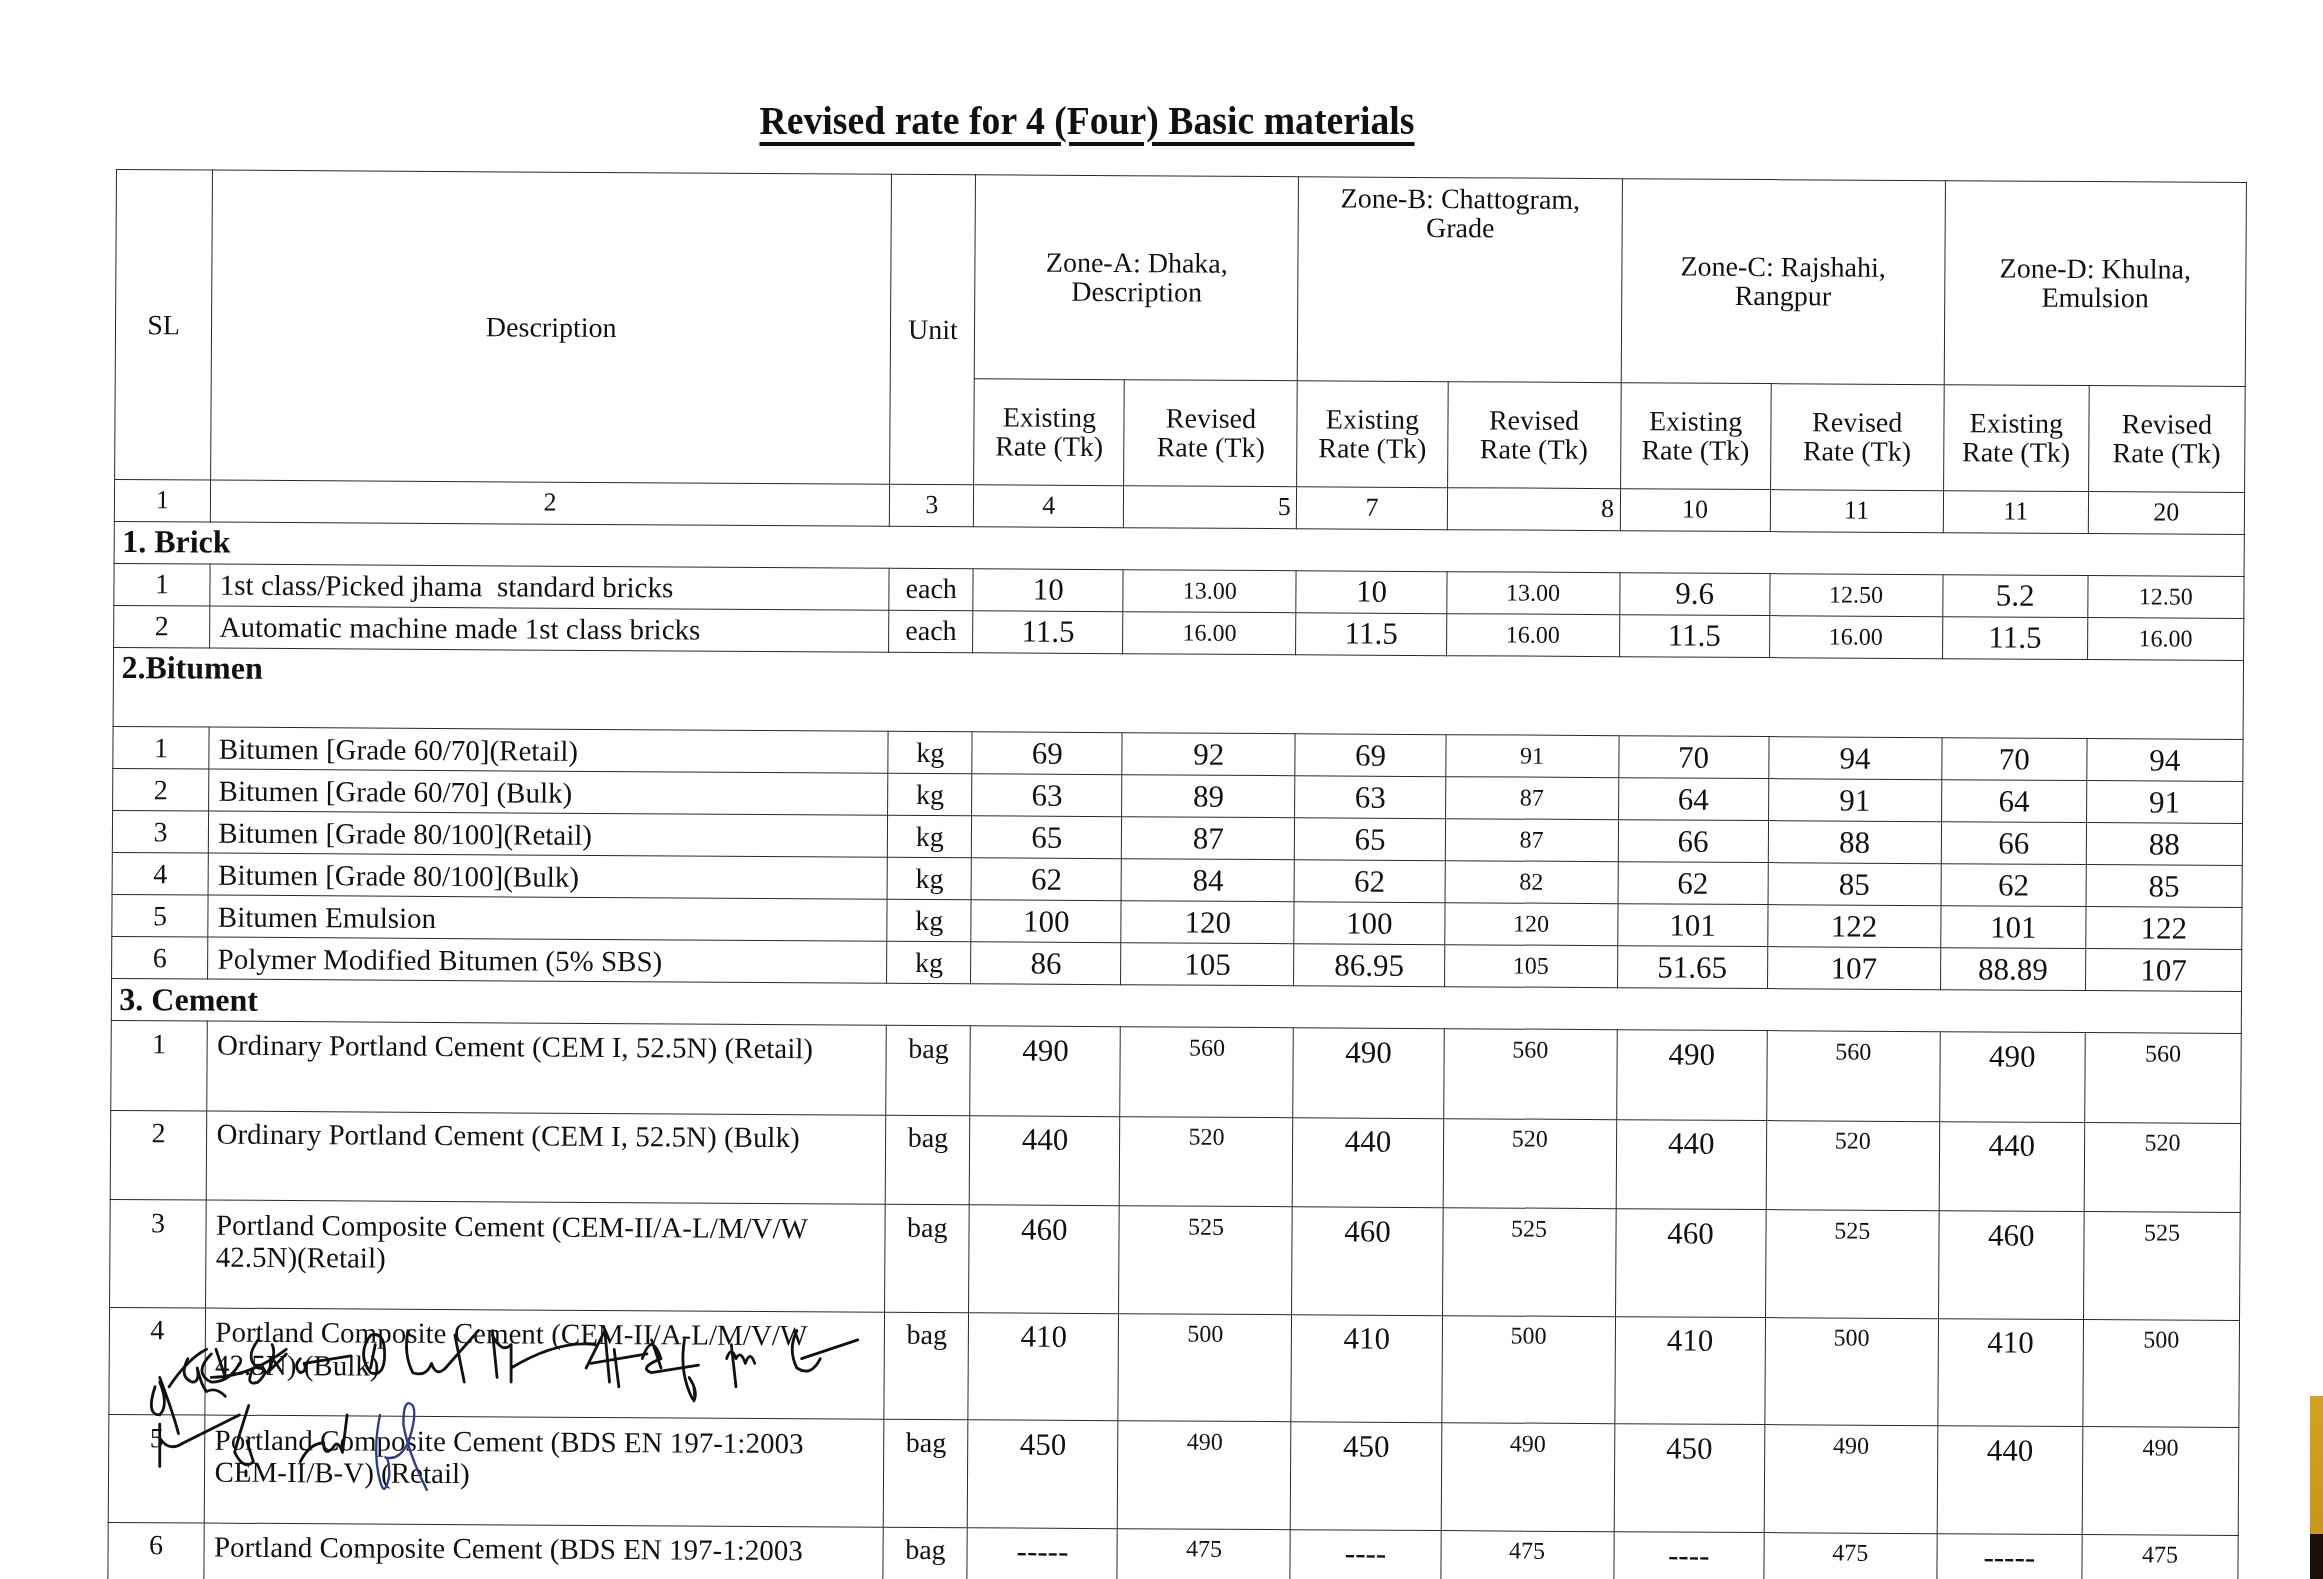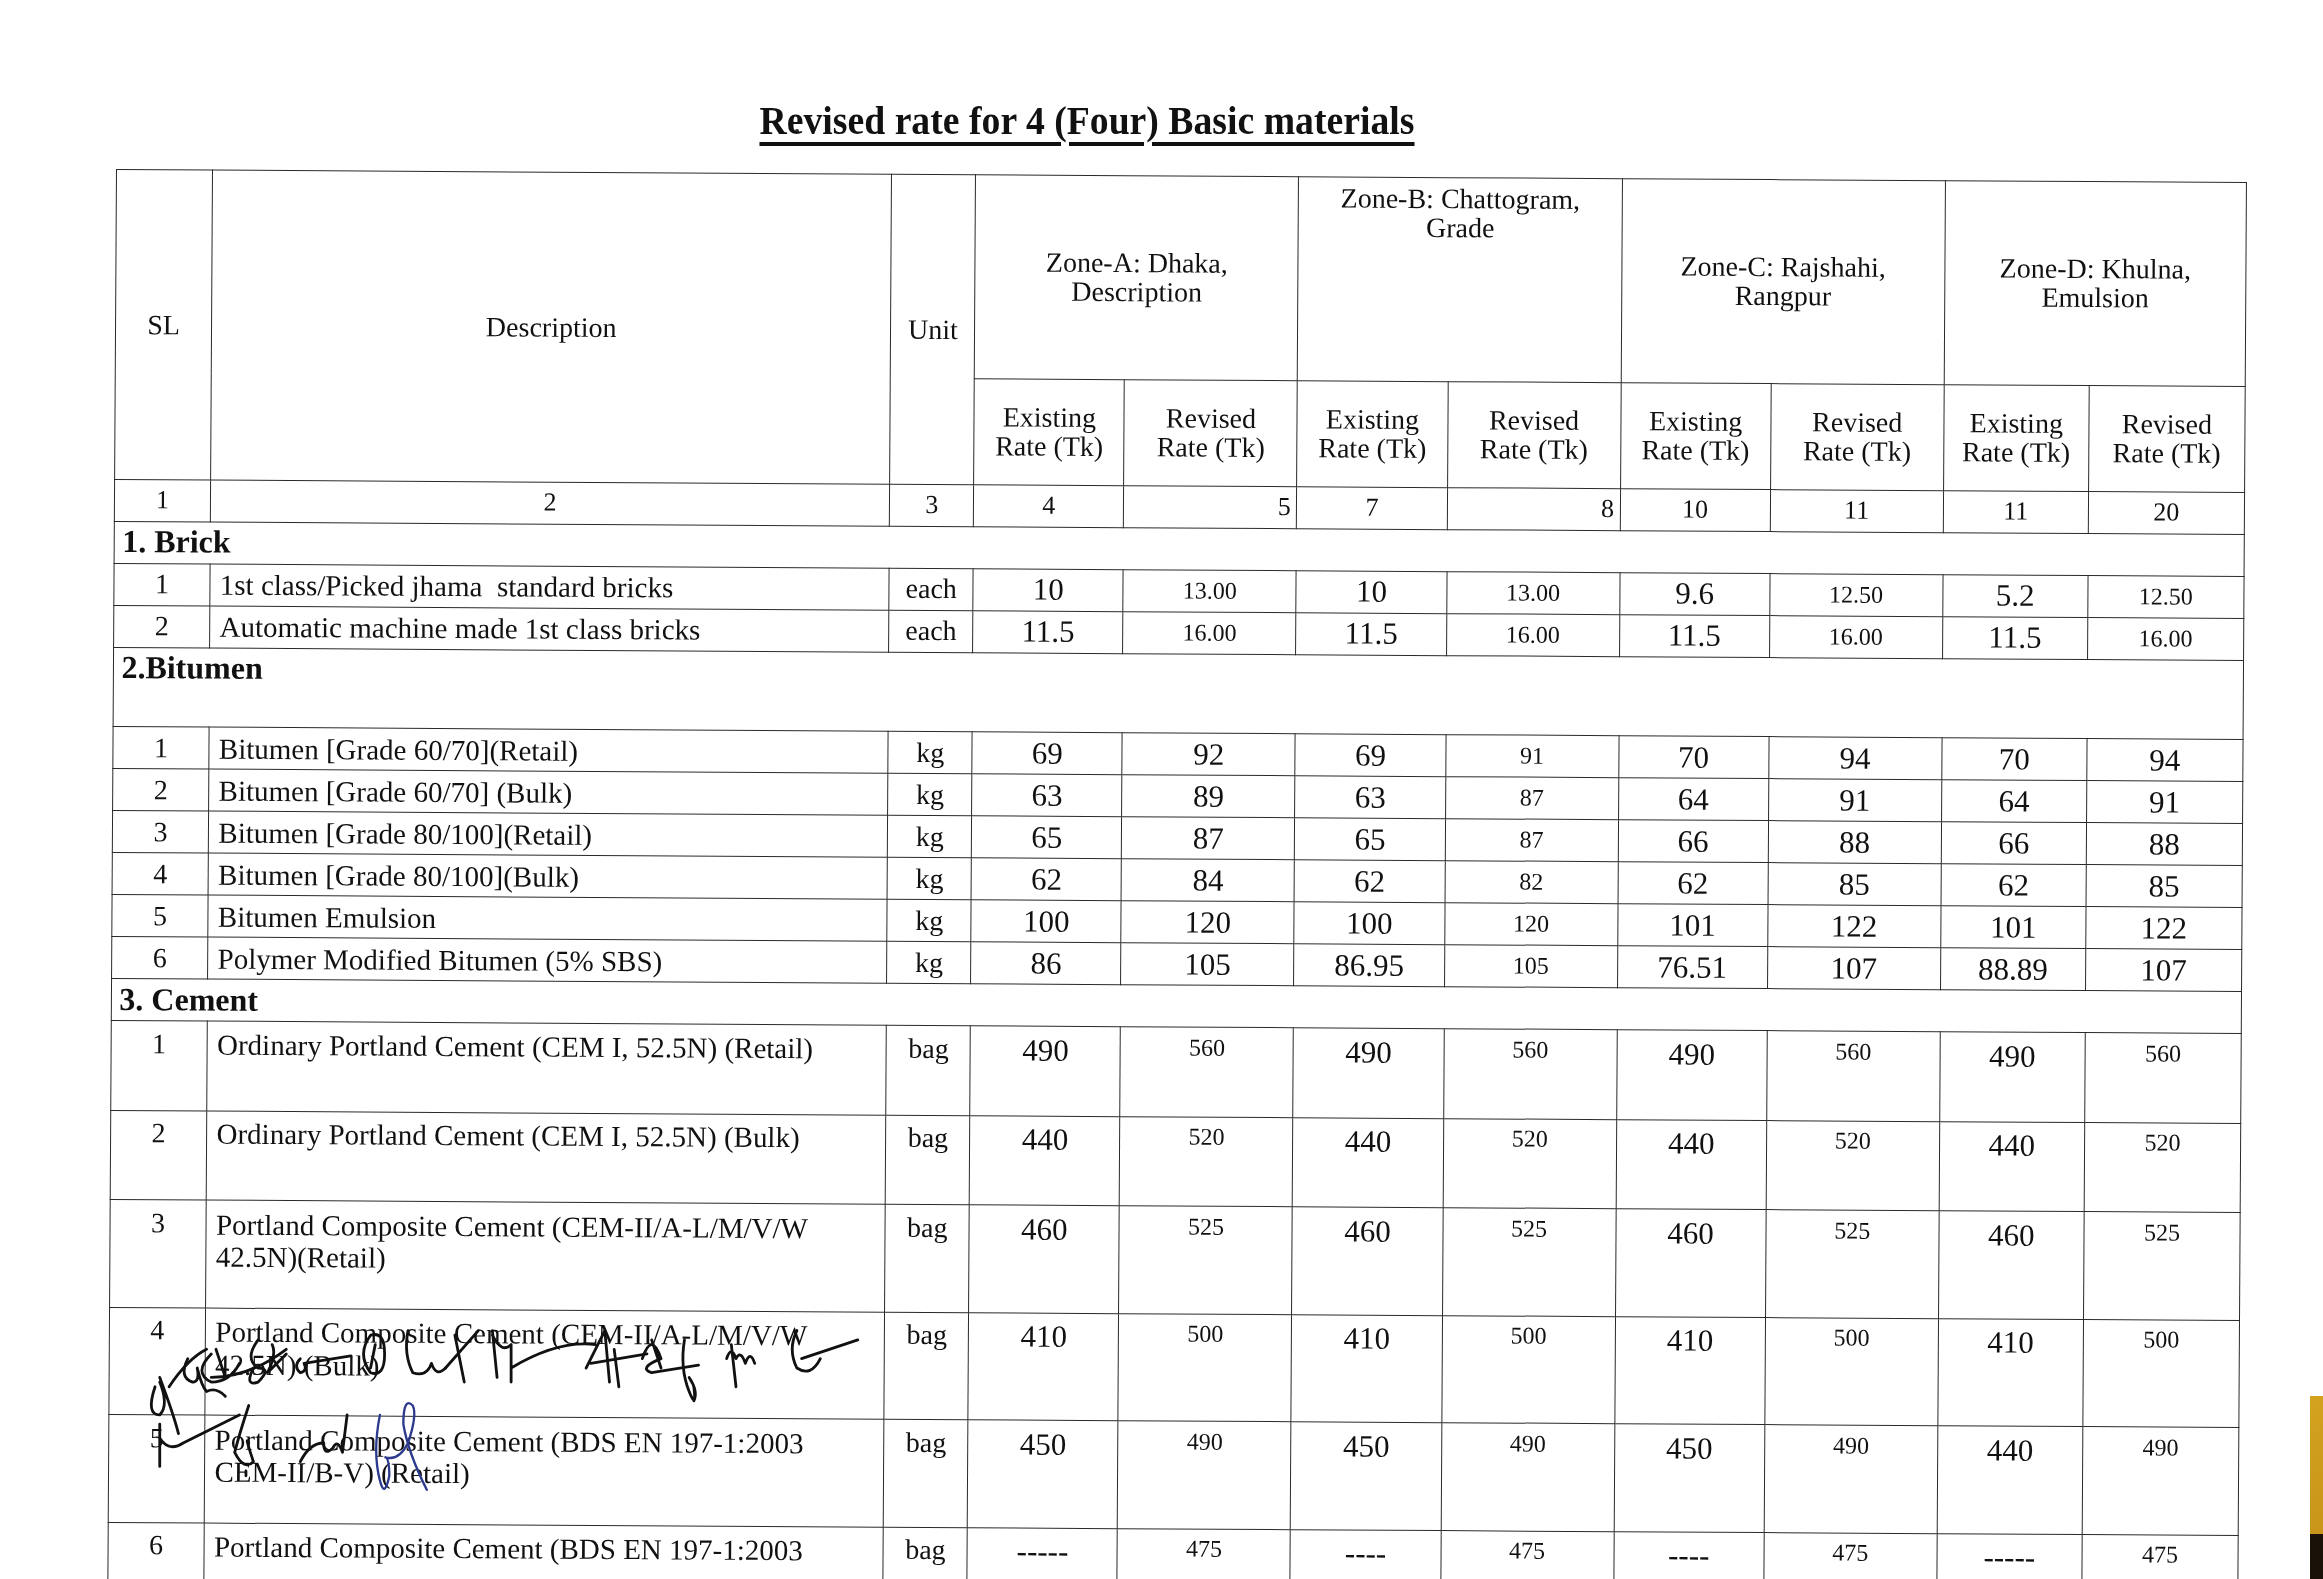--- a/index.html
+++ b/index.html
@@ -214,21 +214,21 @@
         <td class="big">122</td>
       </tr>
       <tr class="r-bit">
         <td>6</td>
         <td class="desc">Polymer Modified Bitumen (5% SBS)</td>
         <td class="unit">kg</td>
         <td class="big">86</td>
         <td class="big">105</td>
         <td class="big">86.95</td>
         <td class="small">105</td>
-        <td class="big">76.51</td>
+        <td class="big">51.65</td>
         <td class="big">107</td>
         <td class="big">88.89</td>
         <td class="big">107</td>
       </tr>
       <tr class="section">
         <td colspan="11">3. Cement</td>
       </tr>
       <tr class="r-cem1">
         <td>1</td>
         <td class="desc">Ordinary Portland Cement (CEM I, 52.5N) (Retail)</td>

